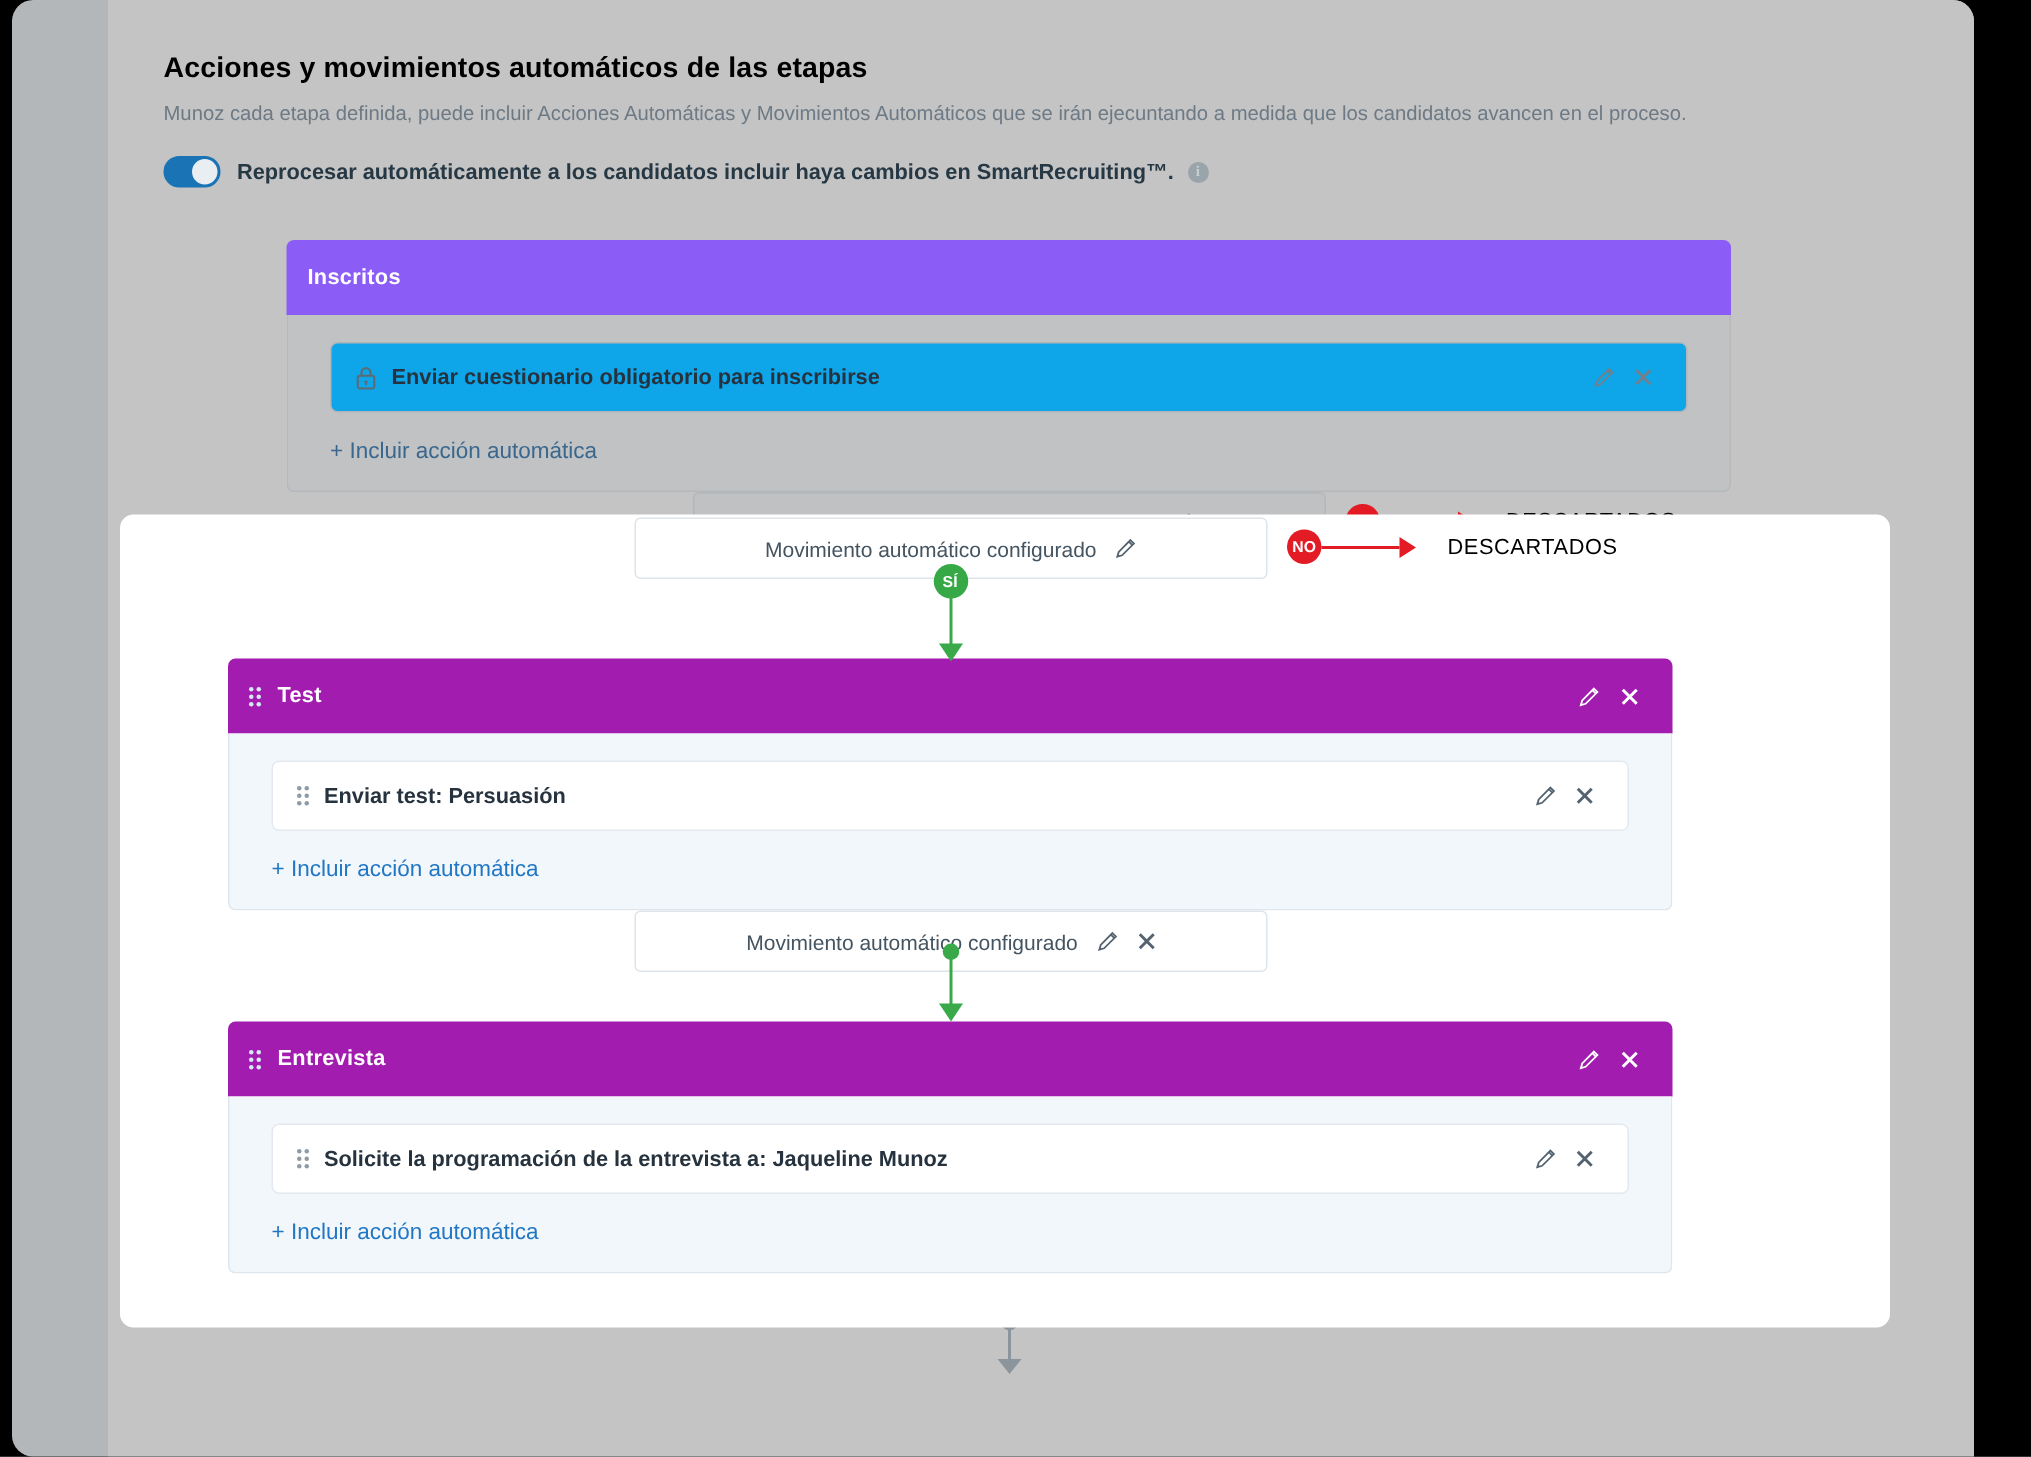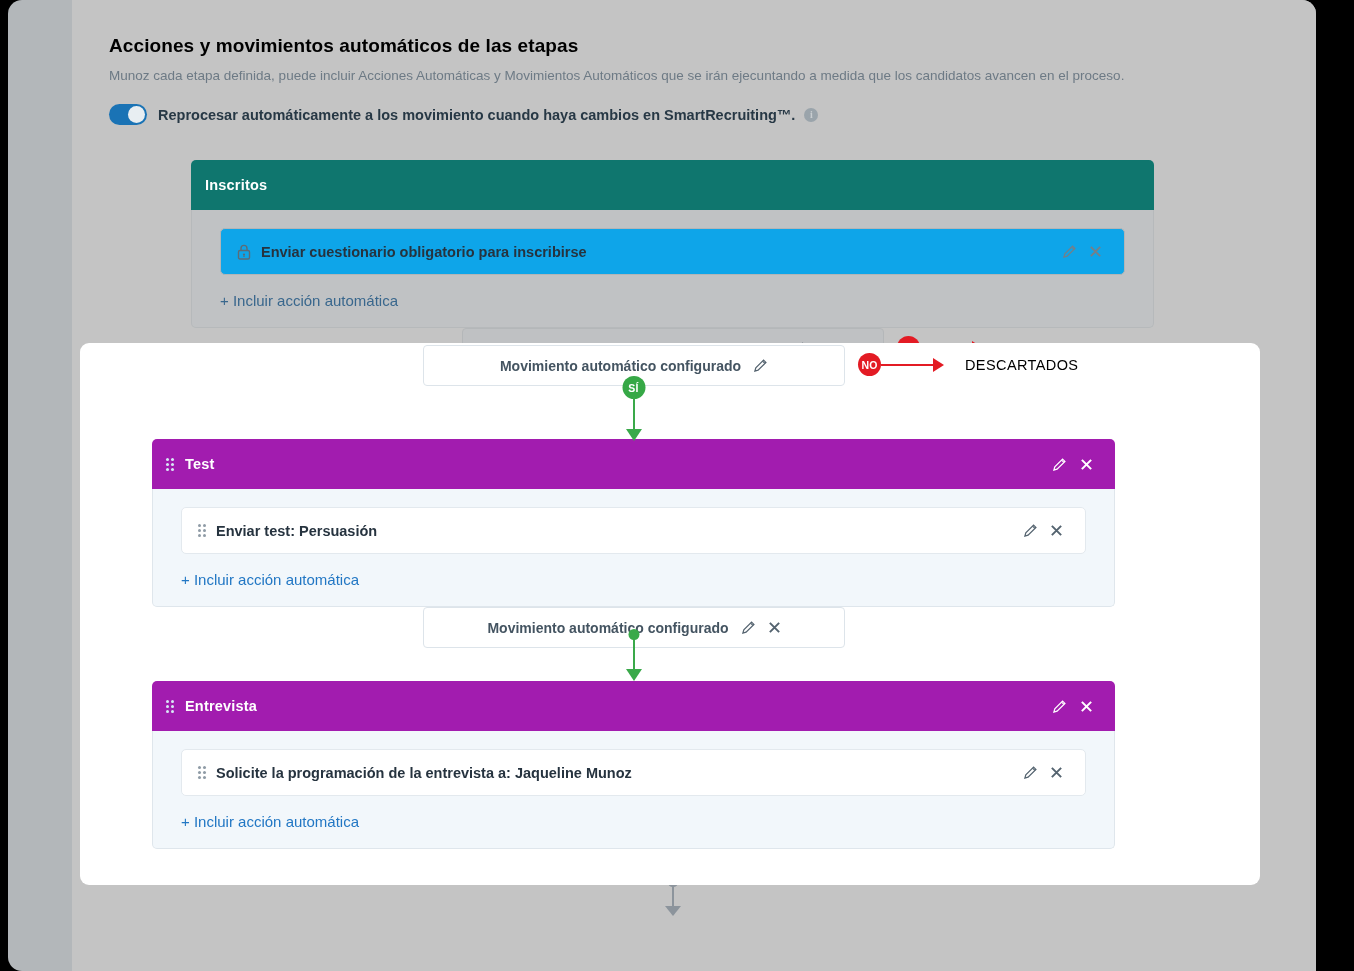--- a/index.html
+++ b/index.html
@@ -63,21 +63,21 @@
     position: absolute; left: 119px; top: 160px; width: 963px;
   }
 
   
   .stage { width: 963px; }
   .stage-head {
     height: 50px; display: flex; align-items: center;
     padding: 0 22px 0 14px;
     border-radius: 5px 5px 0 0;
   }
-  .stage-head.dark { background: #0f766e; }
+  .stage-head.dark { background: #8b5cf6; }
   .stage-head.blue { background: #a21caf; }
   .stage-name {
     font-size: 14.5px; font-weight: bold; color: #ffffff; letter-spacing: .2px;
   }
   .stage-head .hdr-icons { margin-left: auto; display: flex; align-items: center; gap: 13px; }
   .stage-body {
     background: #f2f7fb; border: 1px solid #dfe6ec; border-top: none;
     border-radius: 0 0 5px 5px;
     padding: 18px 28px 17px 28px;
   }
@@ -122,21 +122,21 @@
 
   .lock { width: 14px; height: 16px; flex: 0 0 auto; color: #5d6b76; }
   .lock svg { display: block; width: 100%; height: 100%; }
 
   
   .mv-band { position: relative; height: 58px; }
   .mv-box {
     position: absolute; left: 271px; top: 0;
     width: 422px; height: 41px;
     background: #ffffff; border: 1px solid #dde4ea; border-radius: 4px;
-    display: flex; align-items: center; justify-content: center; gap: 12px; font-weight: bold;
+    display: flex; align-items: center; justify-content: center; gap: 12px;
   }
   .mv-box.dim { background: #bfc1c3; border-color: #b4b7b9; }
   .mv-text { font-size: 14px; color: #445461; }
   .mv-text.dim { color: #44505a; }
 
   
   .arrow-wrap {
     position: absolute; left: 0; top: 0; width: 963px; height: 100%;
     pointer-events: none;
   }
@@ -209,21 +209,21 @@
 <div id="window">
   <div id="page">
 
     <div class="hdr">
       <div class="title">Acciones y movimientos automáticos de las etapas</div>
       <div class="subtitle">Munoz cada etapa definida, puede incluir Acciones Automáticas y Movimientos Automáticos que se irán ejecuntando a medida que los candidatos avancen en el proceso.</div>
       <div class="toggle-row">
         <div class="toggle">
           <span class="knob"></span>
         </div>
-        <div class="toggle-label">Reprocesar automáticamente a los movimiento cuando haya cambios en SmartRecruiting™.</div>
+        <div class="toggle-label">Reprocesar automáticamente a los candidatos incluir haya cambios en SmartRecruiting™.</div>
         <div class="info-icon">i</div>
       </div>
     </div>
 
     <div id="flow">
 
       <div class="stage">
         <div class="stage-head dark">
           <span class="stage-name">Inscritos</span>
         </div>

